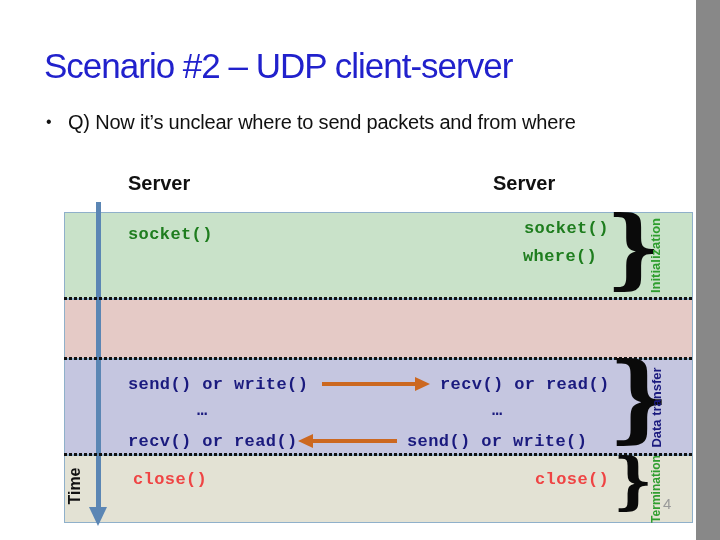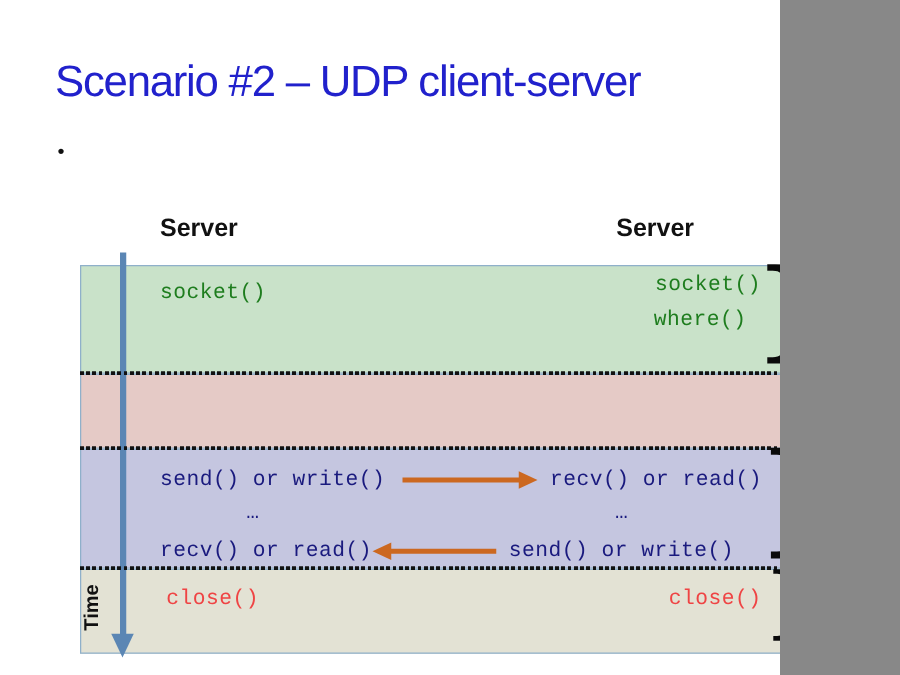--- a/index.html
+++ b/index.html
@@ -1,17 +1,17 @@
 <!DOCTYPE html>
 <html><head>
 <meta charset="utf-8">
 <style>
   html,body{margin:0;padding:0;background:#888;}
   .slide{
-    position:relative;width:624px;height:540px;background:#ffffff;
+    position:relative;width:696px;height:540px;background:#ffffff;
     font-family:"Liberation Sans",sans-serif;overflow:hidden;
   }
   
   .title{
     position:absolute;left:44px;top:48px;width:640px;
     font-size:35px;letter-spacing:-1px;color:#2121cc;font-weight:normal;
     line-height:1.05;white-space:nowrap;
   }
   .bullet-row{position:absolute;left:46px;top:110px;width:640px;display:flex;color:#111;}
   .bullet-marker{font-size:16px;line-height:24px;width:22px;flex:0 0 22px;}
@@ -38,21 +38,21 @@
     border-left:9px solid transparent;border-right:9px solid transparent;
     border-top:19px solid #5b86b4;
   }
   .time-label-box{position:absolute;left:63px;top:458px;width:24px;height:56px;
     display:flex;align-items:center;justify-content:center;}
   .time-label-box span{transform:rotate(-90deg);white-space:nowrap;
     font-size:16px;font-weight:bold;color:#111;}
   
   .code{
     position:absolute;font-family:"Liberation Mono","DejaVu Sans Mono",monospace;
-    font-weight:normal;font-size:17px;line-height:17px;letter-spacing:0.4px;white-space:nowrap;
+    font-weight:bold;font-size:17px;line-height:17px;letter-spacing:0.4px;white-space:nowrap;
   }
   .c-green{color:#1e7d1e;}
   .c-navy{color:#1a1a7e;text-align:center;}
   .c-gray{color:#ef4444;}
   
   .arrow-line{position:absolute;height:4px;background:#cc6820;}
   .arrow-head-r{position:absolute;width:0;height:0;
     border-top:7px solid transparent;border-bottom:7px solid transparent;
     border-left:15px solid #cc6820;}
   .arrow-head-l{position:absolute;width:0;height:0;
@@ -83,20 +83,21 @@
 </head>
 <body>
 
 <div class="slide">
 
   <div class="title">Scenario #2 – UDP client-server</div>
 
   <div class="bullet-row">
     <div class="bullet-marker">•</div>
     <div class="bullet-lines">
+      <div>Q) Now it’s unclear where to send packets and from where</div>
     </div>
   </div>
 
   <div class="col-header hdr-client">Server</div>
   <div class="col-header hdr-server">Server</div>
 
   <div class="band band-init"></div>
   <div class="band band-gap"></div>
   <div class="band band-data"></div>
   <div class="band band-term"></div>

